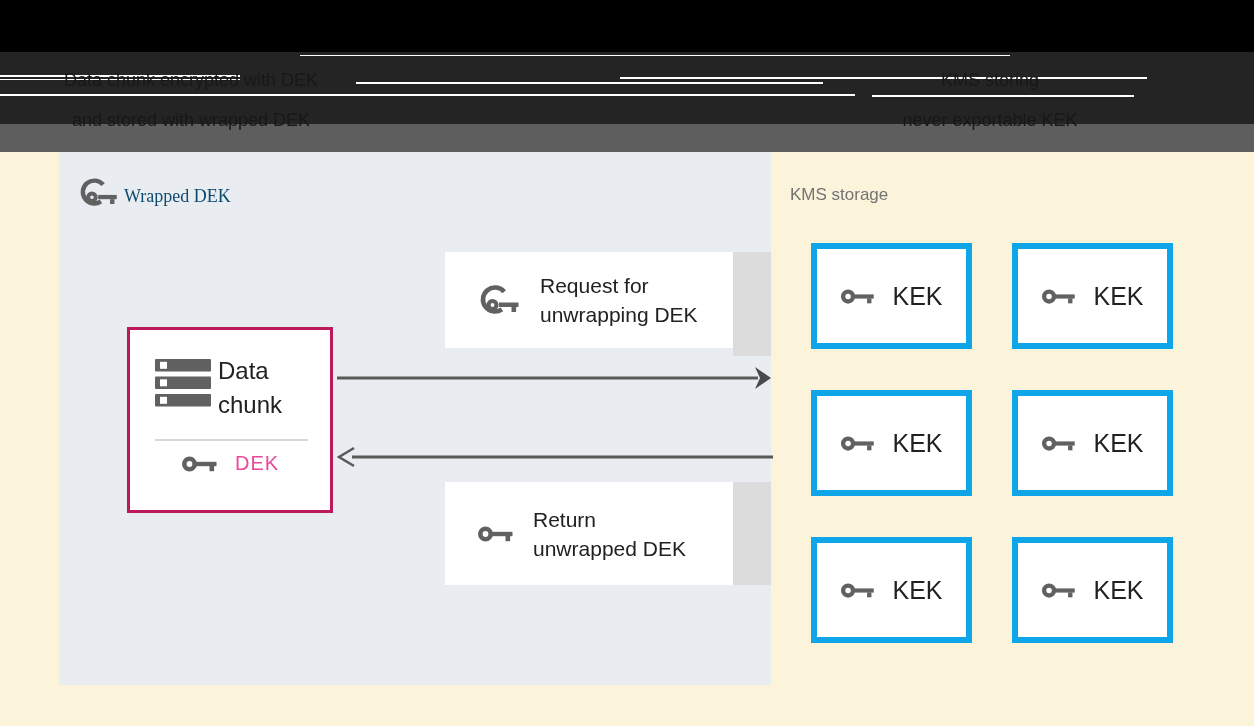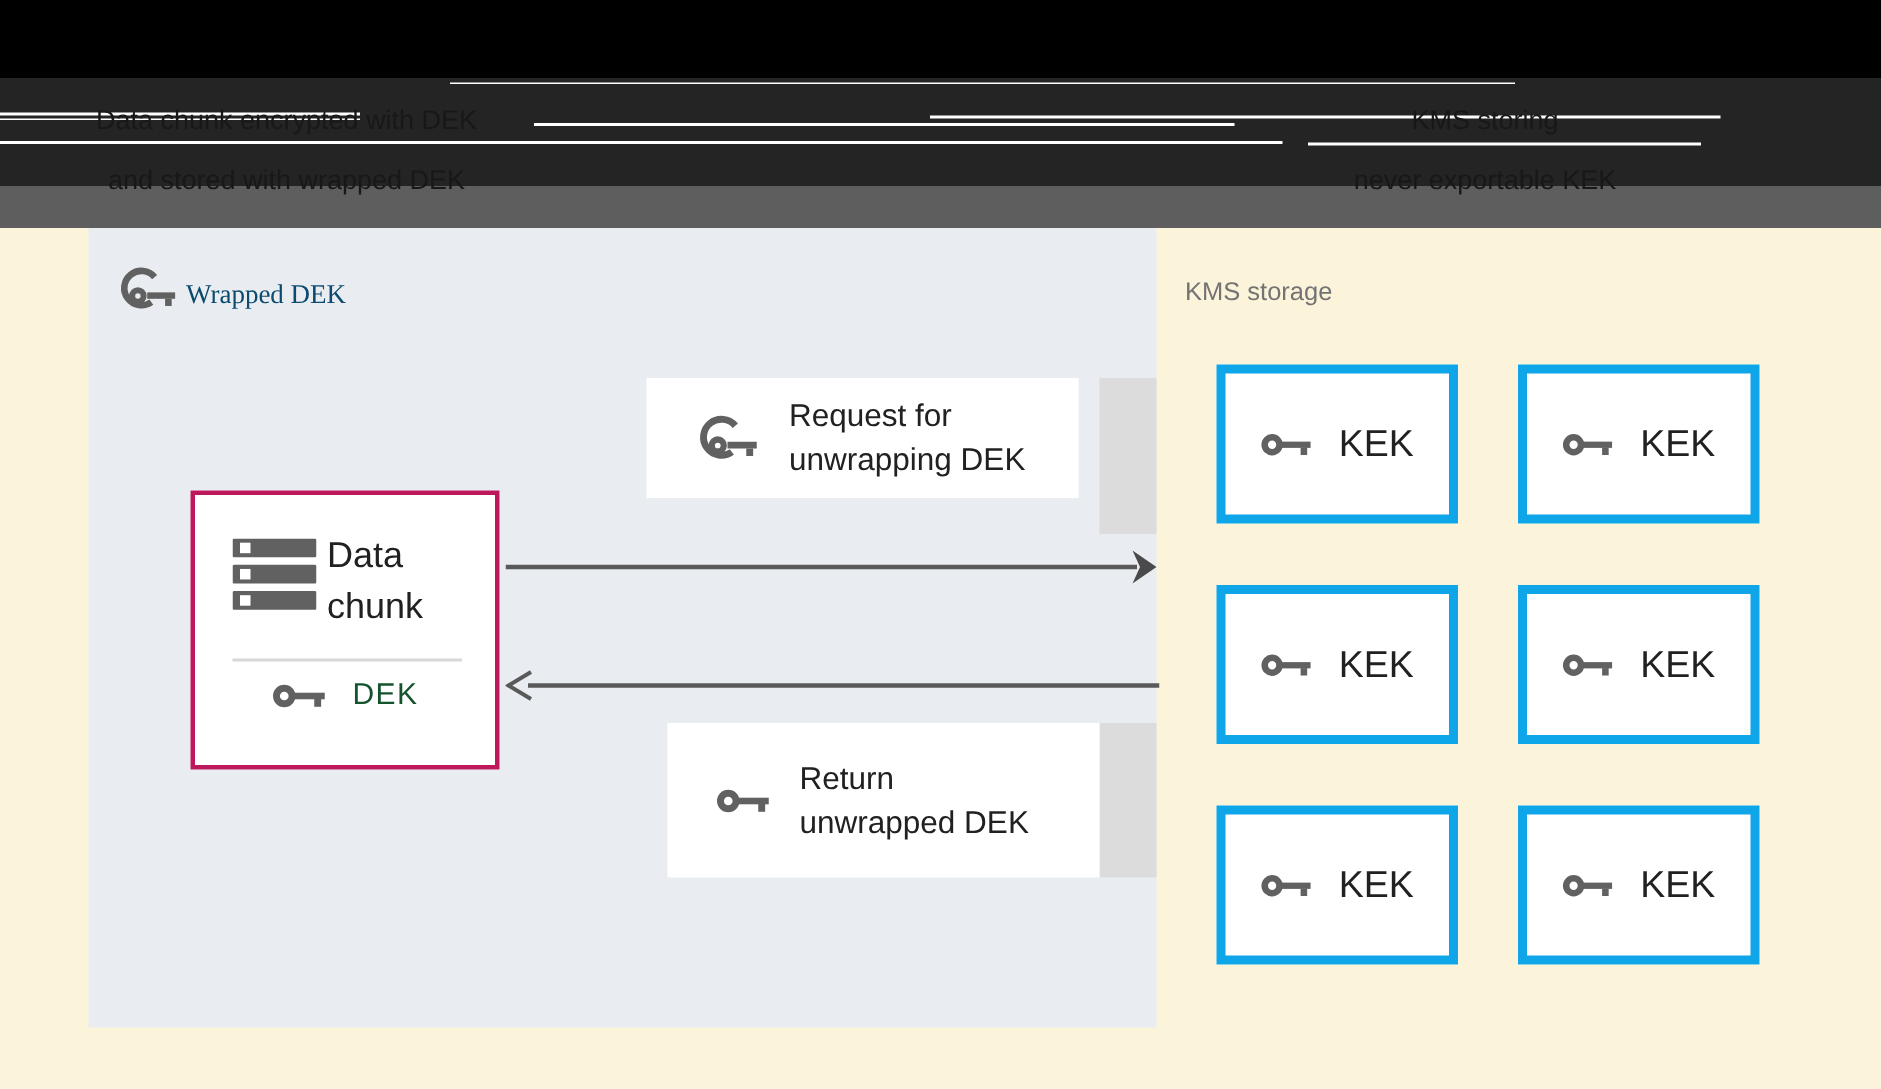--- a/index.html
+++ b/index.html
@@ -23,34 +23,34 @@
   .glitch{position:absolute;background:#fff;z-index:1;}
 
   
   .panel-blue{left:59px;top:152px;width:712px;height:533px;background:#e9edf2;}
   .panel-title{font-size:18px;color:#0c4a6e;font-family:Liberation Serif, serif;}
   .kms-title{left:790px;top:185px;font-size:17px;color:#737373;}
 
   
   .data-box{left:127px;top:327px;width:206px;height:186px;background:#fff;border:3px solid #be185d;box-sizing:border-box;}
   .msg-box{width:288px;background:#fff;display:flex;align-items:center;padding-left:24px;gap:16px;box-sizing:border-box;}
-  .request-box{left:431px;top:252px;height:80px;padding-left:35px;}
+  .request-box{left:445px;top:252px;height:96px;padding-left:35px;}
   .return-box {left:445px;top:482px;height:103px;padding-left:32px;}
   .strip{width:38px;background:#dcdcdc;}
   .request-strip{left:733px;top:252px;height:104px;}
   .return-strip {left:733px;top:482px;height:103px;}
   .msg-text{font-size:21px;line-height:29px;color:#212121;}
   .msg-text p{margin:0;}
 
   .dc-icon{left:25px;top:29px;}
   .dc-title{left:88px;top:24px;font-size:24px;line-height:34px;color:#212121;}
   .dc-title p{margin:0;}
   .dc-divider{left:25px;top:109px;width:153px;height:2px;background:#d8d8d8;}
   .dc-keyrow{left:0;top:122px;width:100%;display:flex;justify-content:center;align-items:center;gap:14px;}
-  .dek-label{font-size:20px;color:#14532d;letter-spacing:1px;}
+  .dek-label{font-size:20px;color:#ec4899;letter-spacing:1px;}
 
   
   .kek-box{width:161px;height:106px;background:#fff;border:6px solid #0ea5e9;box-sizing:border-box;
            display:flex;align-items:center;justify-content:center;gap:14px;}
   .kek-label{font-size:25px;color:#212121;}
   .kek-r1{top:243px;} .kek-r2{top:390px;} .kek-r3{top:537px;}
   .kek-c1{left:811px;} .kek-c2{left:1012px;}
 
   svg{display:block;}
 </style>

